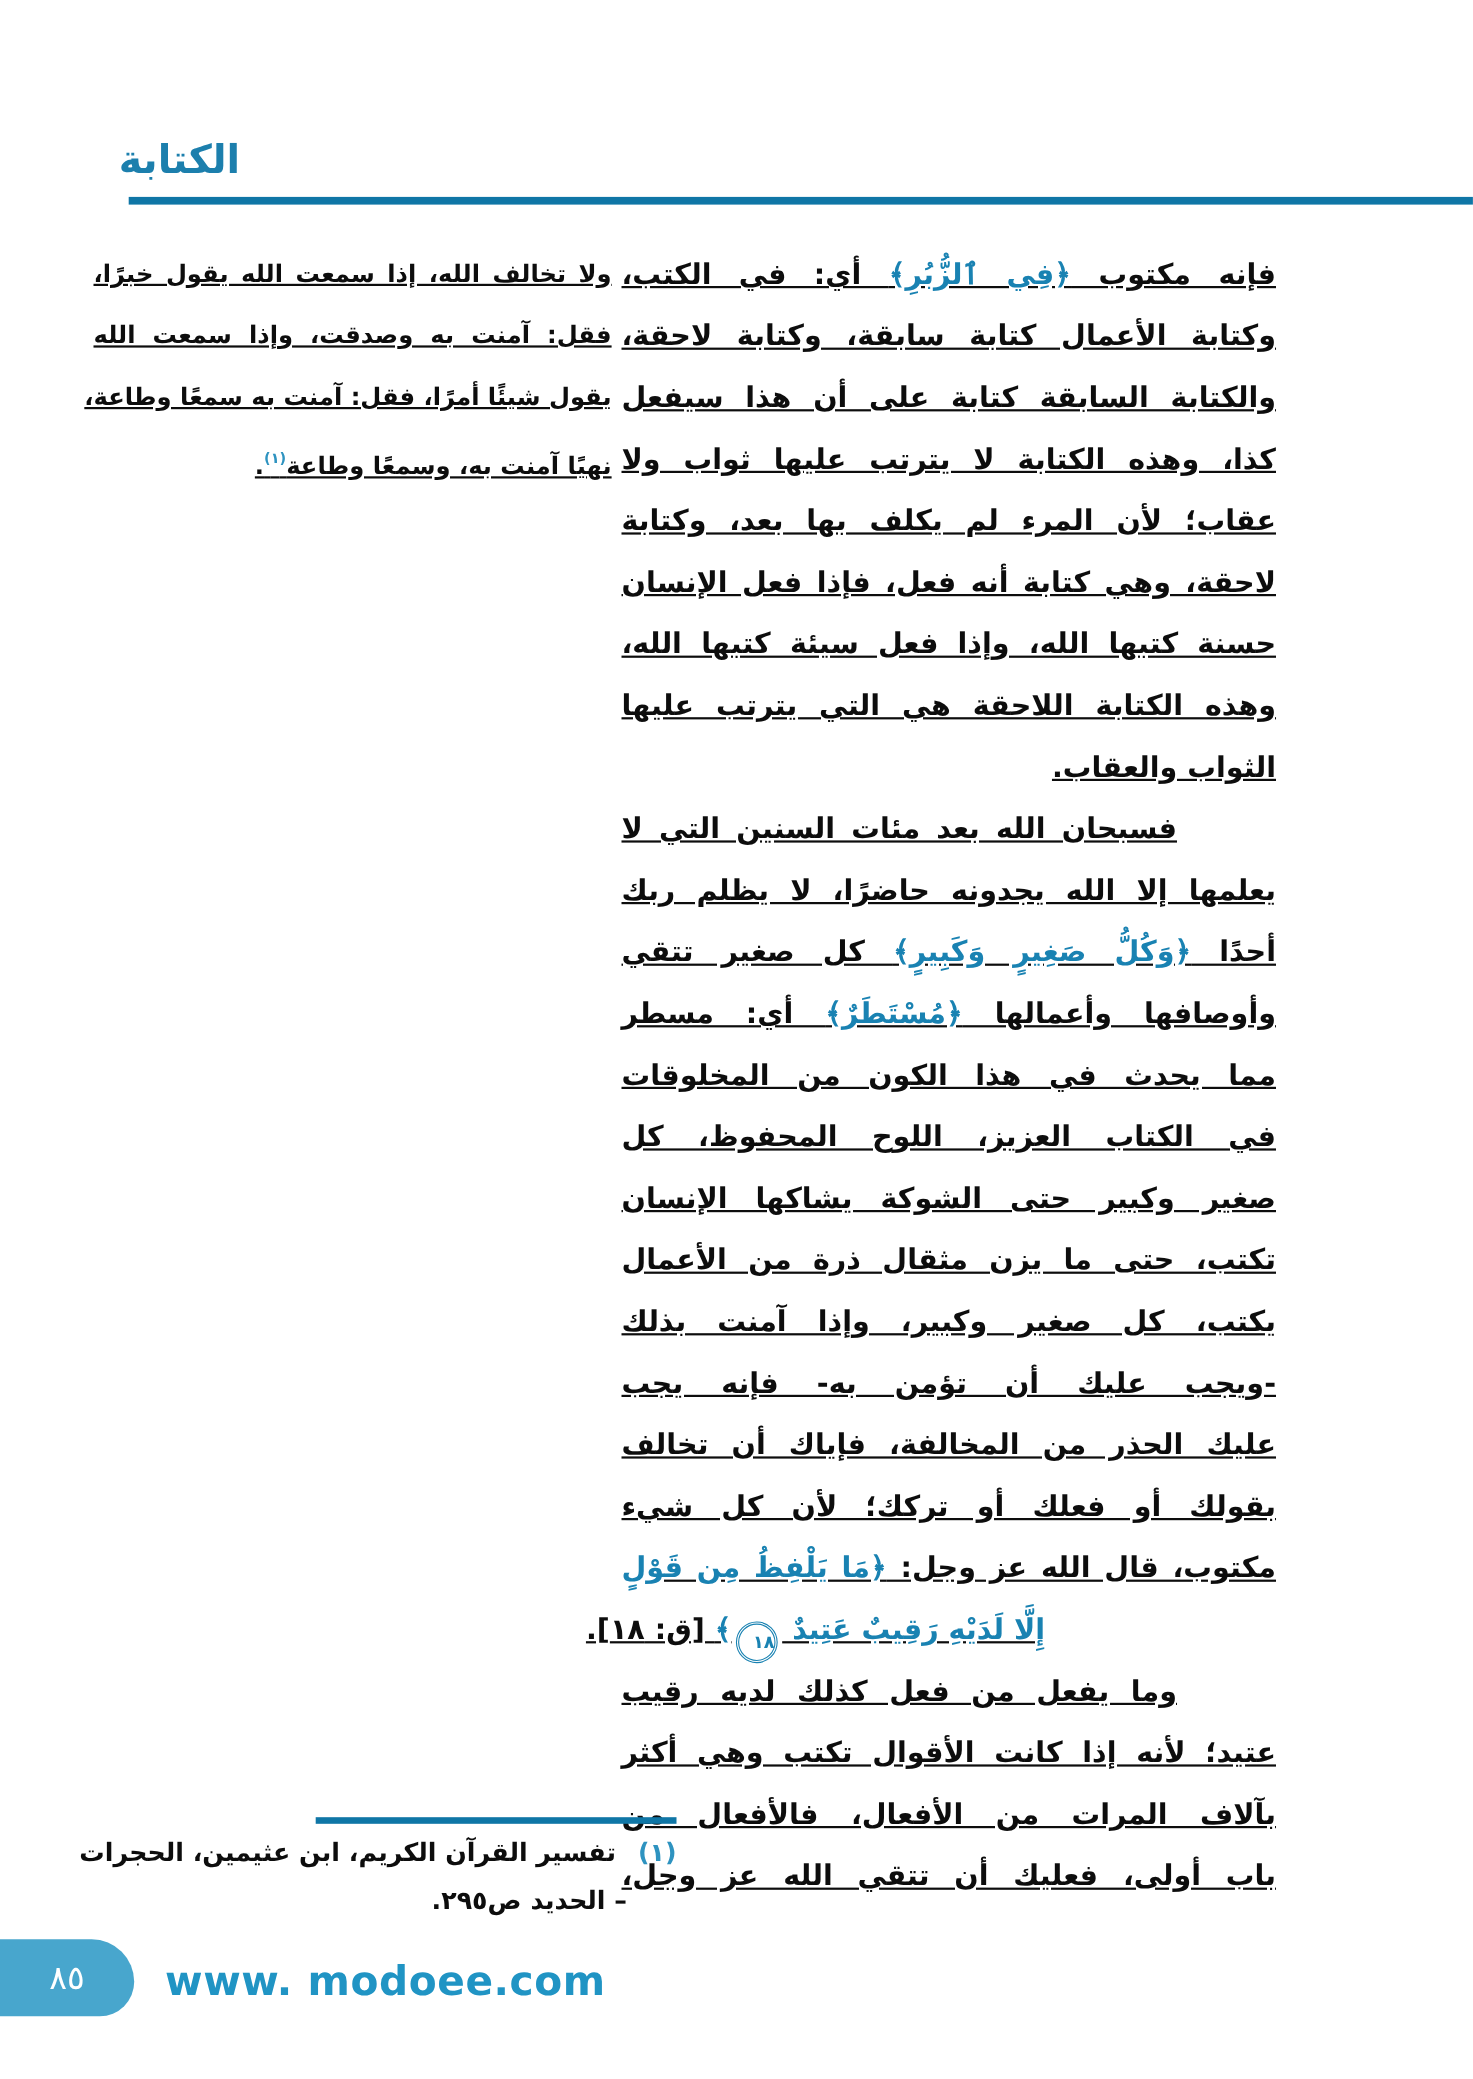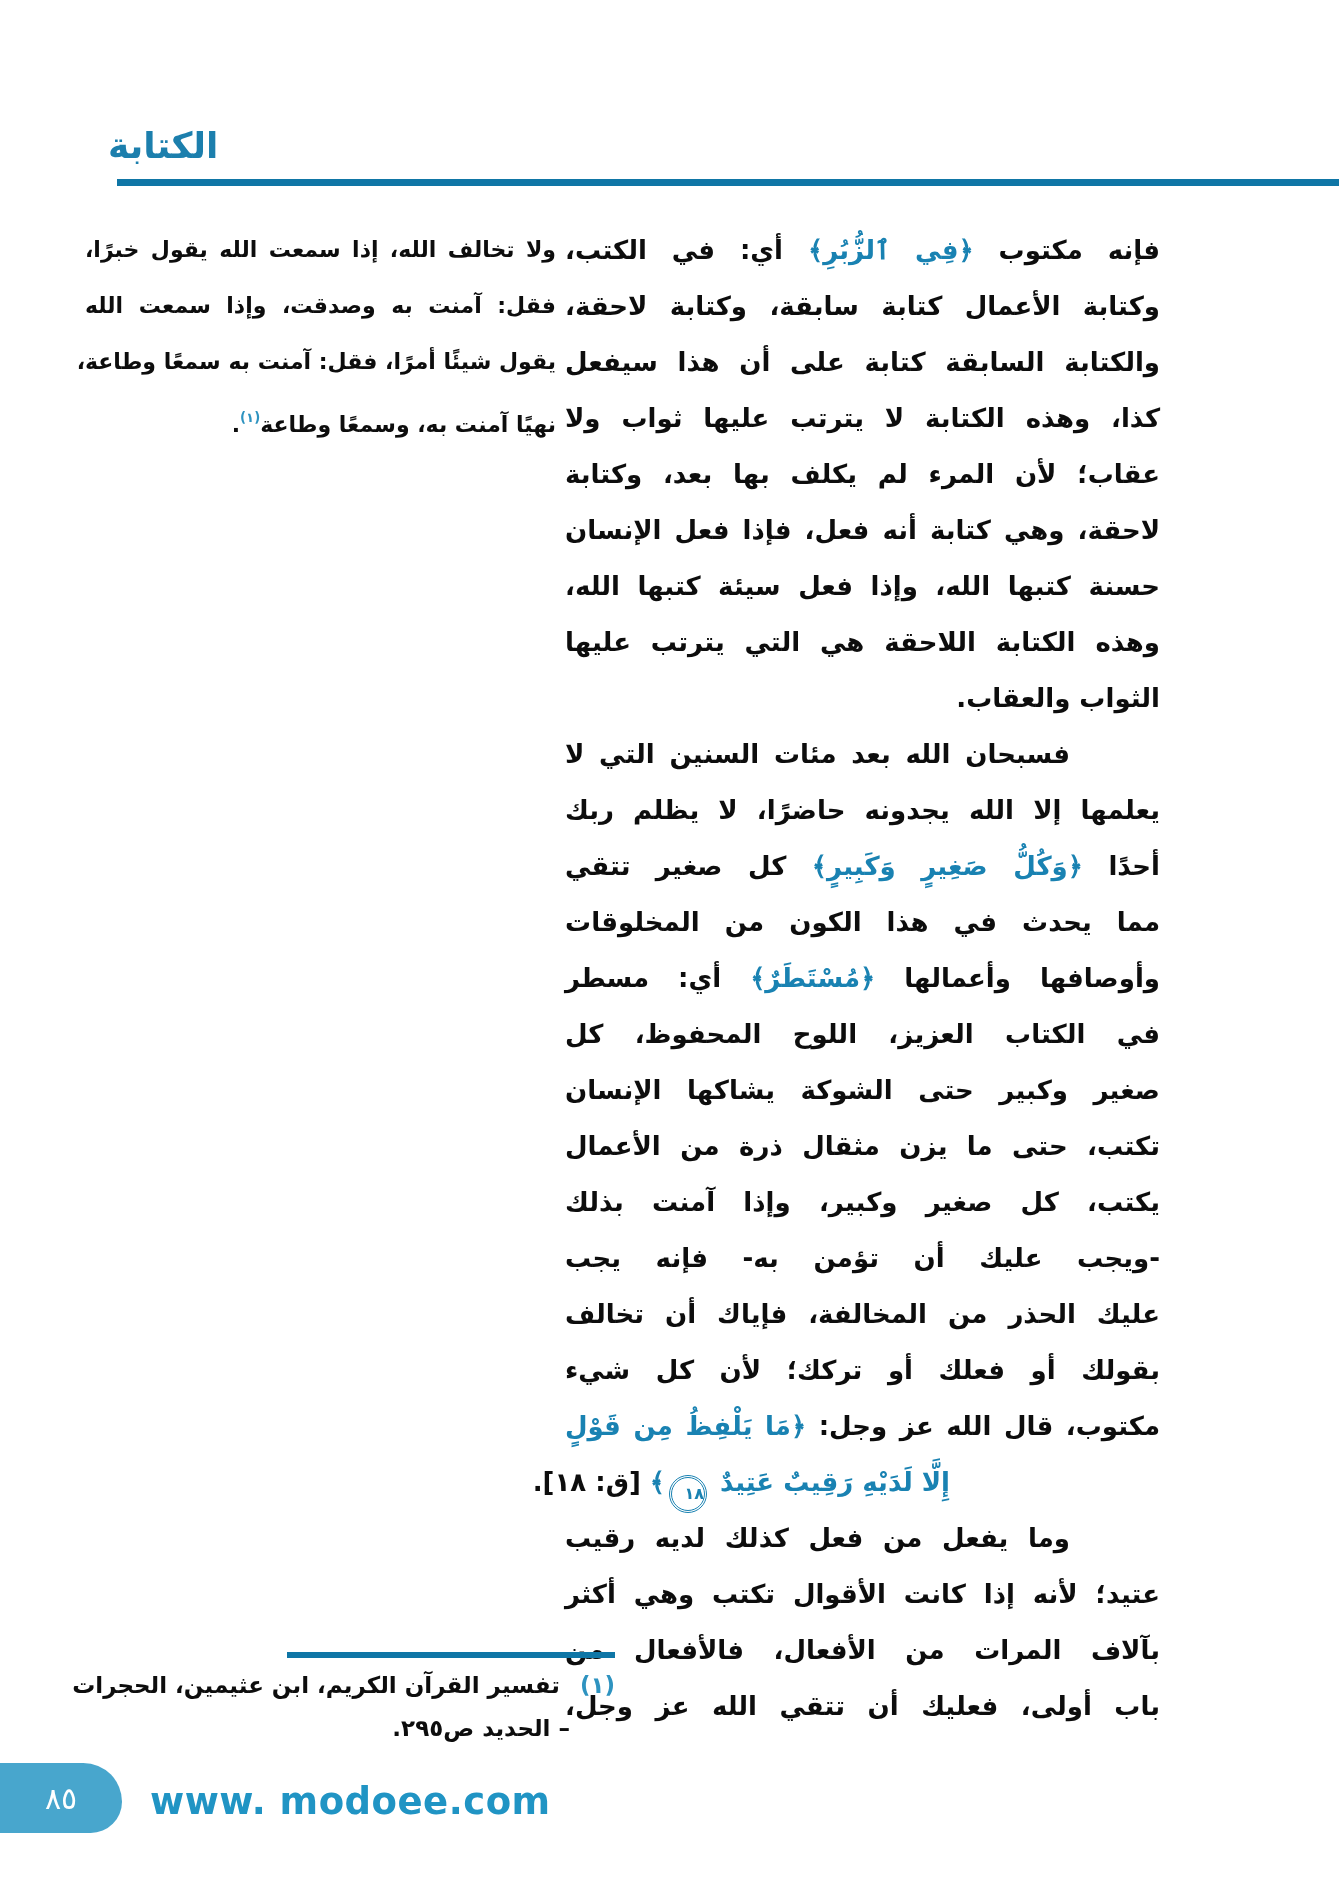--- a/index.html
+++ b/index.html
@@ -15,21 +15,21 @@
     position:absolute; left:117px; top:179px; width:1222px; height:7px;
     background:var(--rule);
   }
   .col {
     position:absolute; direction:rtl; color:var(--body_text); font-weight:bold;
   }
   #right-col { left:565px; top:222px; width:595px; font-size:26px; }
   #left-col  { left:85px;  top:222px; width:471px; font-size:22px; }
   .line {
     height:56px; line-height:56px; white-space:nowrap;
-    text-align:justify; text-align-last:justify;
+    text-align:justify; text-align-last:justify;text-decoration:underline;
   }
   .line.end    { text-align-last:right; }
   .line.indent { padding-right:90px; }
   .line.aya    { padding-right:210px; text-align-last:right; }
   .quran { color:var(--quran);margin-top:48px; }
   .fnref { color:var(--footnote_marker); font-size:0.60em; vertical-align:10px; }
   .ayanum {
     display:inline-block; width:38px; height:38px; line-height:32px;
     box-sizing:border-box; border:3px double var(--quran); border-radius:50%;
     text-align:center; font-size:16px; color:var(--quran);
@@ -72,22 +72,22 @@
       <div class="line"><span>والكتابة السابقة كتابة على أن هذا سيفعل</span></div>
       <div class="line"><span>كذا، وهذه الكتابة لا يترتب عليها ثواب ولا</span></div>
       <div class="line"><span>عقاب؛ لأن المرء لم يكلف بها بعد، وكتابة</span></div>
       <div class="line"><span>لاحقة، وهي كتابة أنه فعل، فإذا فعل الإنسان</span></div>
       <div class="line"><span>حسنة كتبها الله، وإذا فعل سيئة كتبها الله،</span></div>
       <div class="line"><span>وهذه الكتابة اللاحقة هي التي يترتب عليها</span></div>
       <div class="line end"><span>الثواب والعقاب.</span></div>
       <div class="line indent"><span>فسبحان الله بعد مئات السنين التي لا</span></div>
       <div class="line"><span>يعلمها إلا الله يجدونه حاضرًا، لا يظلم ربك</span></div>
       <div class="line"><span>أحدًا </span><span class="quran">﴿وَكُلُّ صَغِيرٍ وَكَبِيرٍ﴾</span><span> كل صغير تتقي</span></div>
+      <div class="line"><span>وأوصافها وأعمالها </span><span class="quran">﴿مُسْتَطَرٌ﴾</span><span> أي: مسطر</span></div>
       <div class="line"><span>مما يحدث في هذا الكون من المخلوقات</span></div>
-      <div class="line"><span>وأوصافها وأعمالها </span><span class="quran">﴿مُسْتَطَرٌ﴾</span><span> أي: مسطر</span></div>
       <div class="line"><span>في الكتاب العزيز، اللوح المحفوظ، كل</span></div>
       <div class="line"><span>صغير وكبير حتى الشوكة يشاكها الإنسان</span></div>
       <div class="line"><span>تكتب، حتى ما يزن مثقال ذرة من الأعمال</span></div>
       <div class="line"><span>يكتب، كل صغير وكبير، وإذا آمنت بذلك</span></div>
       <div class="line"><span>-ويجب عليك أن تؤمن به- فإنه يجب</span></div>
       <div class="line"><span>عليك الحذر من المخالفة، فإياك أن تخالف</span></div>
       <div class="line"><span>بقولك أو فعلك أو تركك؛ لأن كل شيء</span></div>
       <div class="line"><span>مكتوب، قال الله عز وجل: </span><span class="quran">﴿مَا يَلْفِظُ مِن قَوْلٍ</span></div>
       <div class="line aya"><span class="quran">إِلَّا لَدَيْهِ رَقِيبٌ عَتِيدٌ </span><span class="ayanum">١٨</span><span class="quran">﴾</span><span> [ق: ١٨].</span></div>
       <div class="line indent"><span>وما يفعل من فعل كذلك لديه رقيب</span></div>

